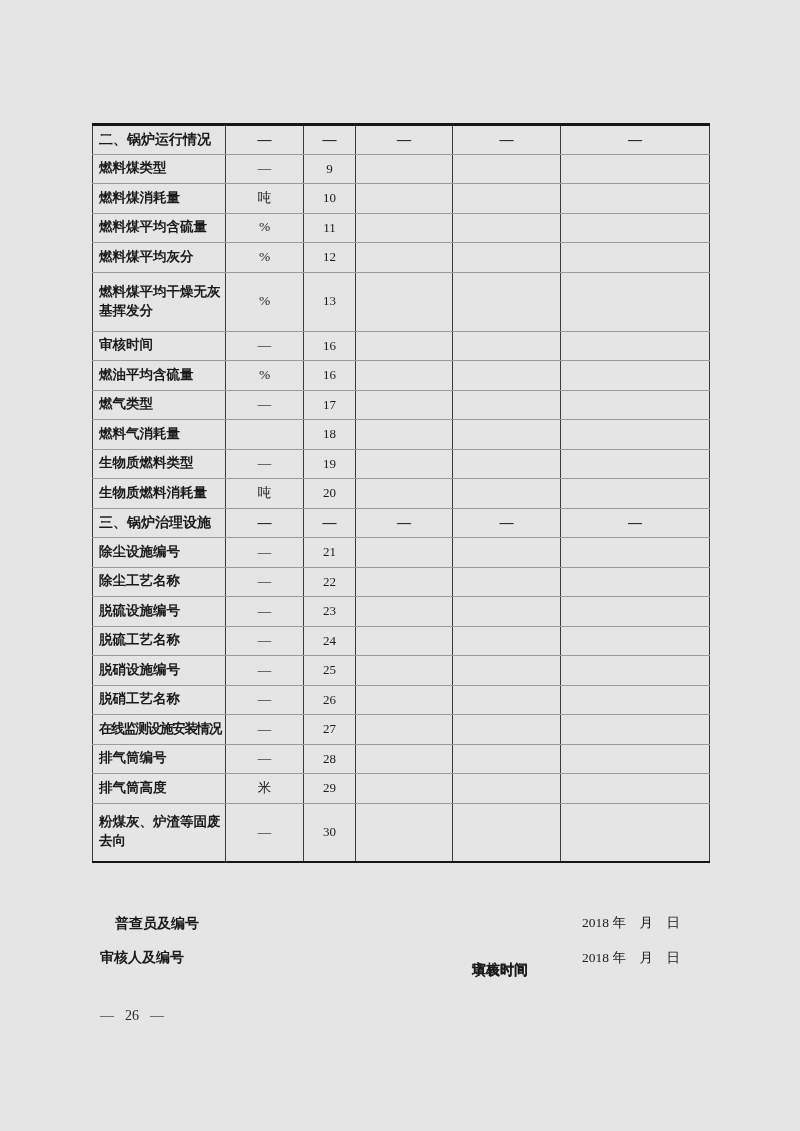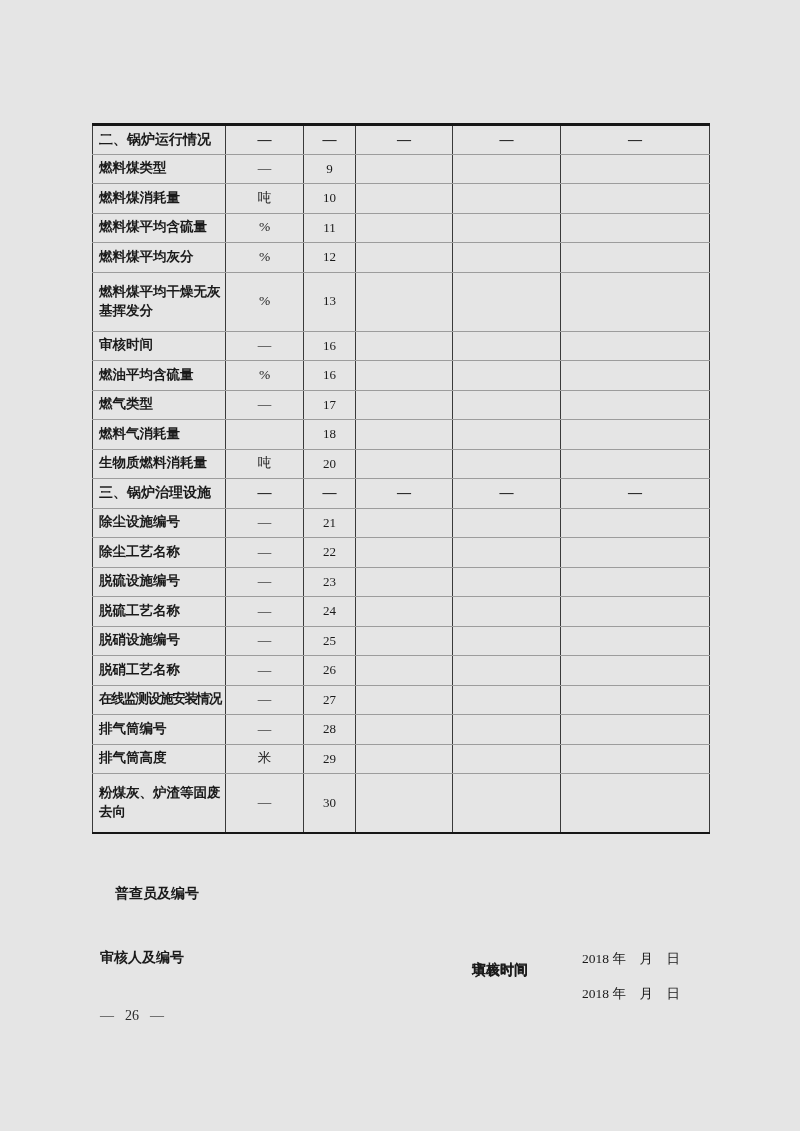--- a/index.html
+++ b/index.html
@@ -55,21 +55,21 @@
   table.form-table td.seq { font-size: 13px; }
 
   
   .footer-item {
     position: absolute;
     font-size: 14px;
     line-height: 20px;
     white-space: nowrap;
   }
   .footer-label { font-weight: bold; }
-  .footer-date { font-weight: normal; font-size: 13.5px; margin-top: 36px; }
+  .footer-date { font-weight: normal; font-size: 13.5px; }
 
   
   .page-number {
     position: absolute;
     left: 100px;
     top: 1008px;
     display: flex;
     align-items: center;
     gap: 11px;
     font-size: 14px;
@@ -167,20 +167,28 @@
     </tr>
         <tr>
       <td class="label">燃料气消耗量</td>
       <td class="unit"></td>
       <td class="seq">18</td>
       <td class="val"></td>
       <td class="val"></td>
       <td class="val"></td>
     </tr>
         <tr>
+      <td class="label">生物质燃料类型</td>
+      <td class="unit">—</td>
+      <td class="seq">19</td>
+      <td class="val"></td>
+      <td class="val"></td>
+      <td class="val"></td>
+    </tr>
+        <tr>
       <td class="label">生物质燃料消耗量</td>
       <td class="unit">吨</td>
       <td class="seq">20</td>
       <td class="val"></td>
       <td class="val"></td>
       <td class="val"></td>
     </tr>
         <tr class="section-row">
       <td class="label">三、锅炉治理设施</td>
       <td class="unit">—</td>
@@ -265,21 +273,21 @@
       <td class="label">粉煤灰、炉渣等固废去向</td>
       <td class="unit">—</td>
       <td class="seq">30</td>
       <td class="val"></td>
       <td class="val"></td>
       <td class="val"></td>
     </tr>
       </tbody>
   </table>
 
-  <div class="footer-item footer-label" style="left:115px; top:884px;font-family:Liberation Serif, serif;">普查员及编号</div>
+  <div class="footer-item footer-label" style="left:115px; top:914px;font-family:Liberation Serif, serif;">普查员及编号</div>
   <div class="footer-item footer-label" style="left:472px; top:913px;margin-top:48px;">填表时间</div>
   <div class="footer-item footer-date" style="left:582px; top:913px;">2018 年　月　日</div>
 
   <div class="footer-item footer-label" style="left:100px; top:948px;">审核人及编号</div>
   <div class="footer-item footer-label" style="left:472px; top:960px;">审核时间</div>
   <div class="footer-item footer-date" style="left:582px; top:948px;">2018 年　月　日</div>
 
   <div class="page-number">
     <span class="dash">—</span>
     <span>26</span>

